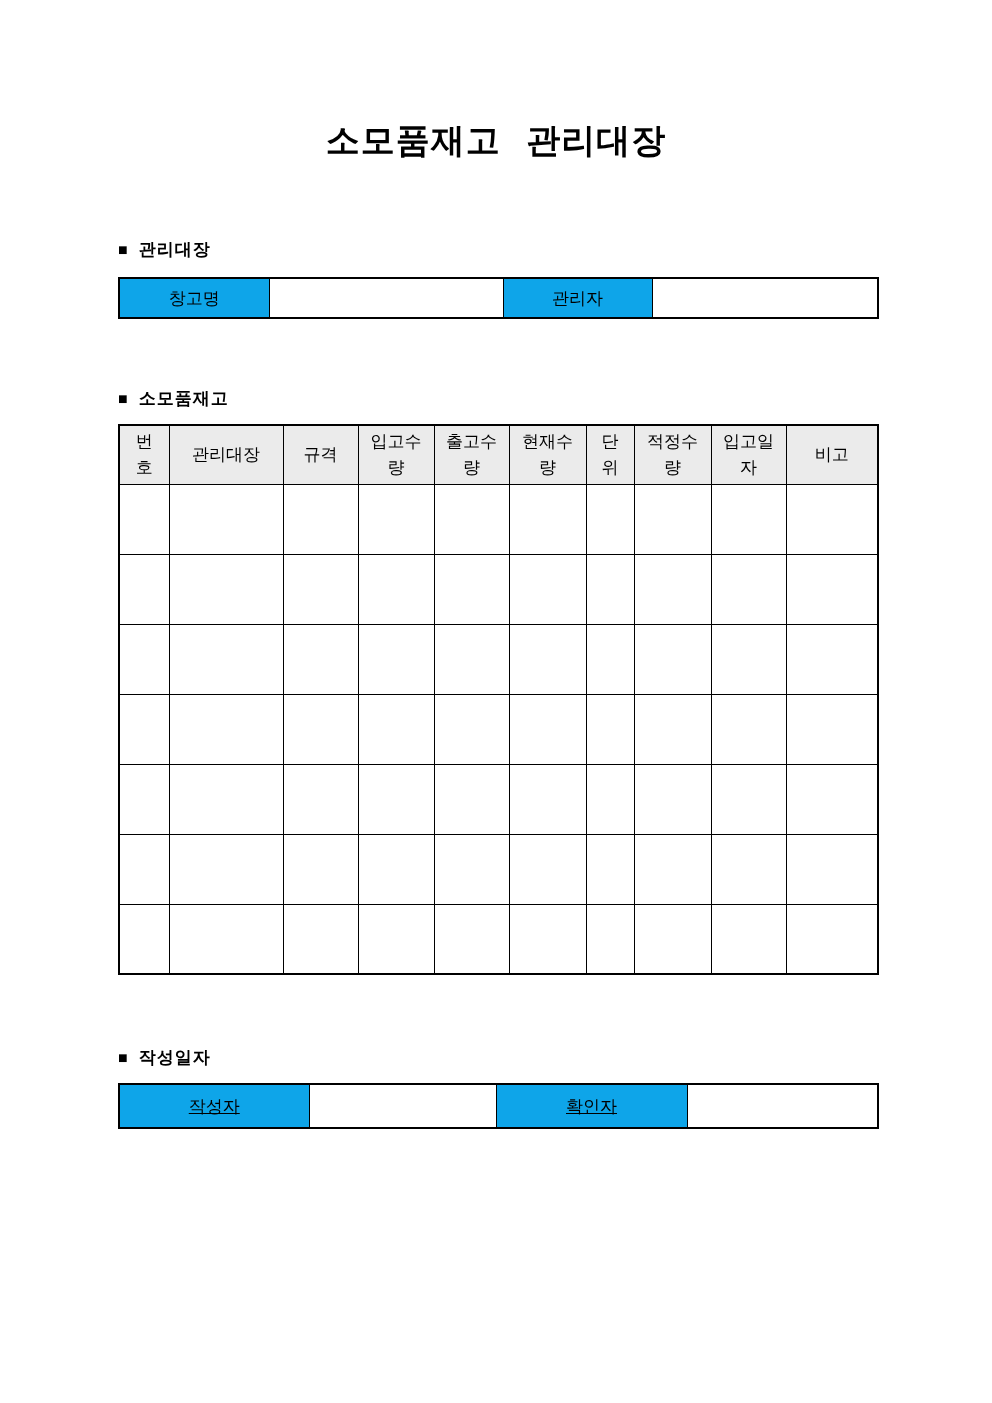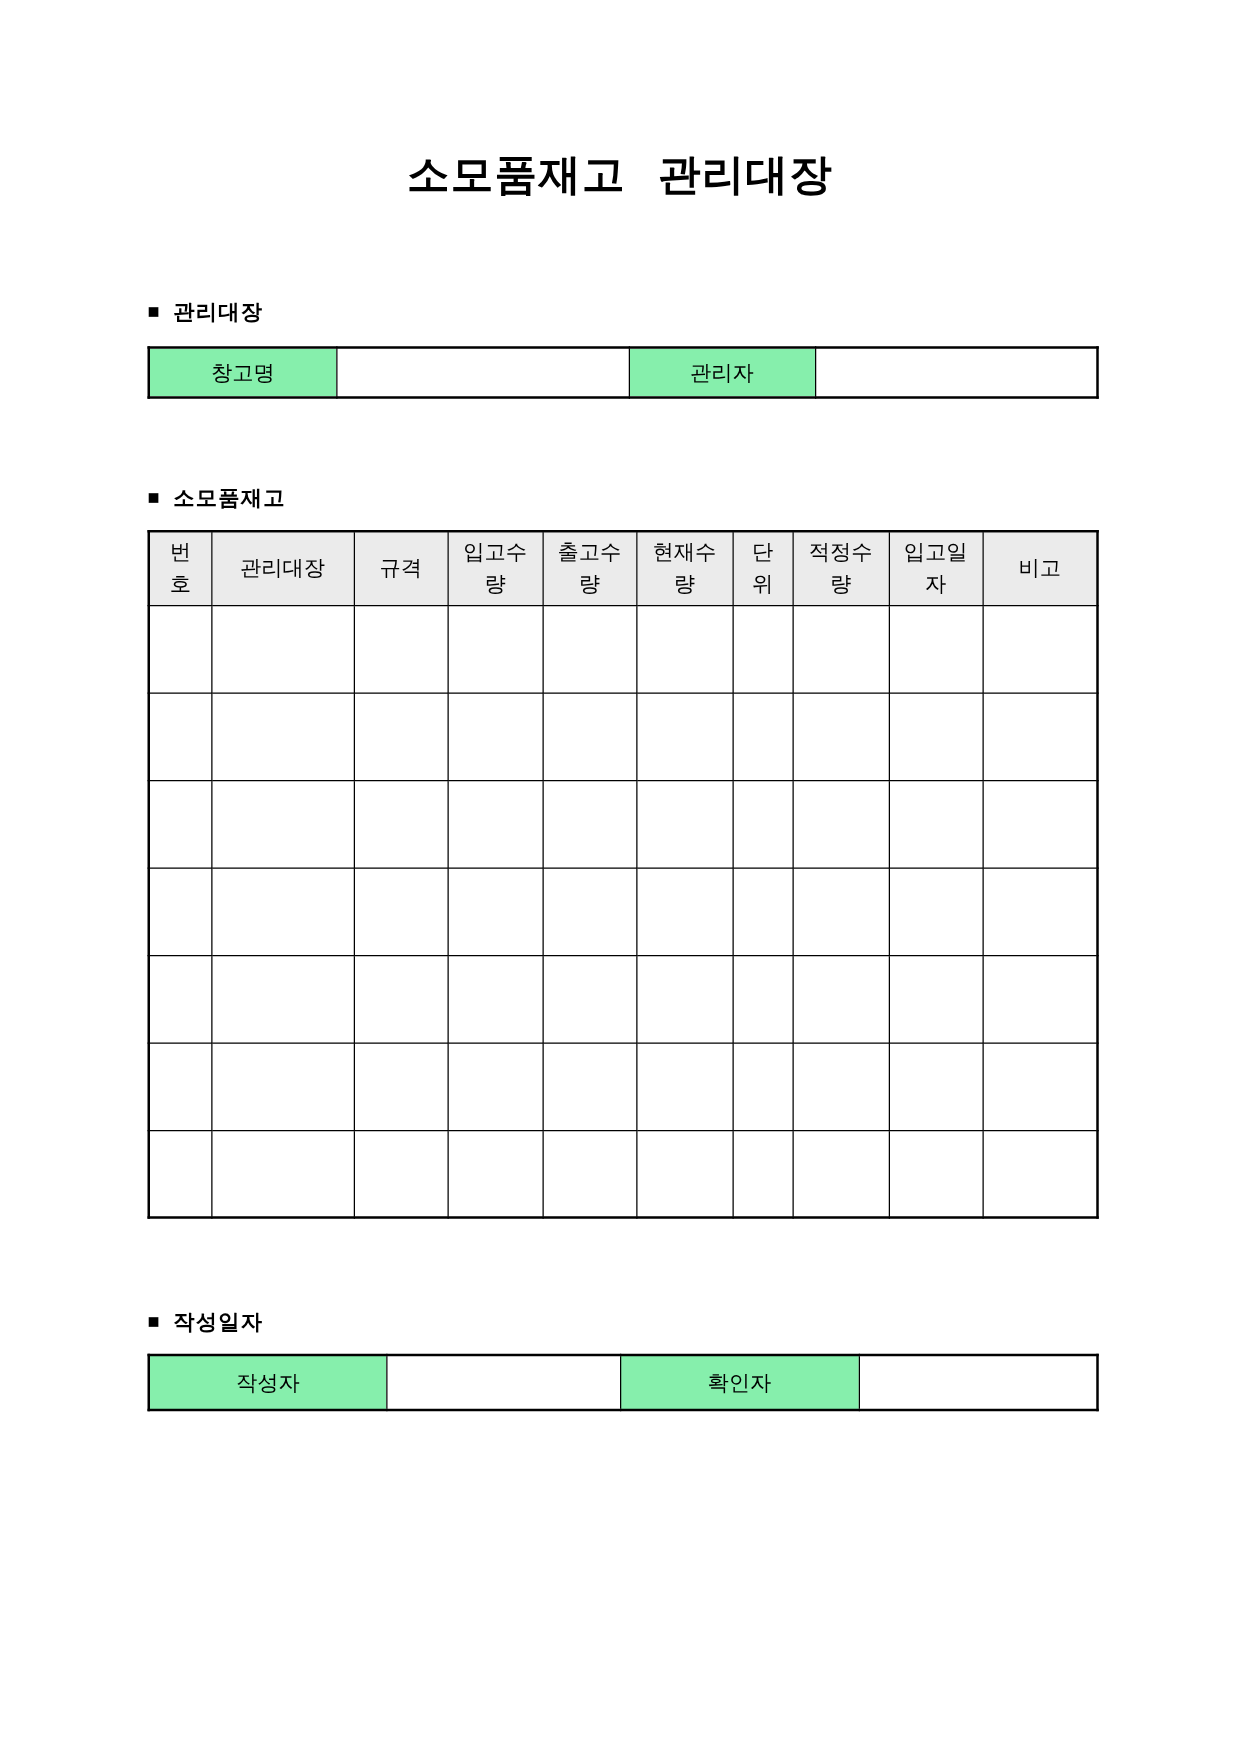--- a/index.html
+++ b/index.html
@@ -50,37 +50,37 @@
     border: 2px solid #000000;
   }
   table.grid th, table.grid td {
     border: 1px solid #000000;
     text-align: center;
     vertical-align: middle;
     font-size: 17px;
     padding: 2px 4px;
     overflow: hidden;
   }
-  .label-cell { background: #86efac; }
+  .label-cell { background: #0ea5e9; }
   .value-cell { background: #ffffff; }
 
   .info-table { margin-top: 17px; }
   .info-table td { height: 40px; }
 
   .inventory-table { margin-top: 15px; }
   .inventory-table th {
     height: 59px;
     background: #ebebeb;
     font-weight: normal;
     white-space: pre-line;
     line-height: 26px;
   }
   .inventory-table tbody td { height: 70px; background: #ffffff; }
 
-  .sign-table { margin-top: 15px; }
+  .sign-table { margin-top: 15px; text-decoration: underline; }
   .sign-table td { height: 44px; }
 </style>
 </head>
 <body>
 
 <div class="page">
 
   <h1 class="doc-title">소모품재고 관리대장</h1>
 
   <div class="content">

